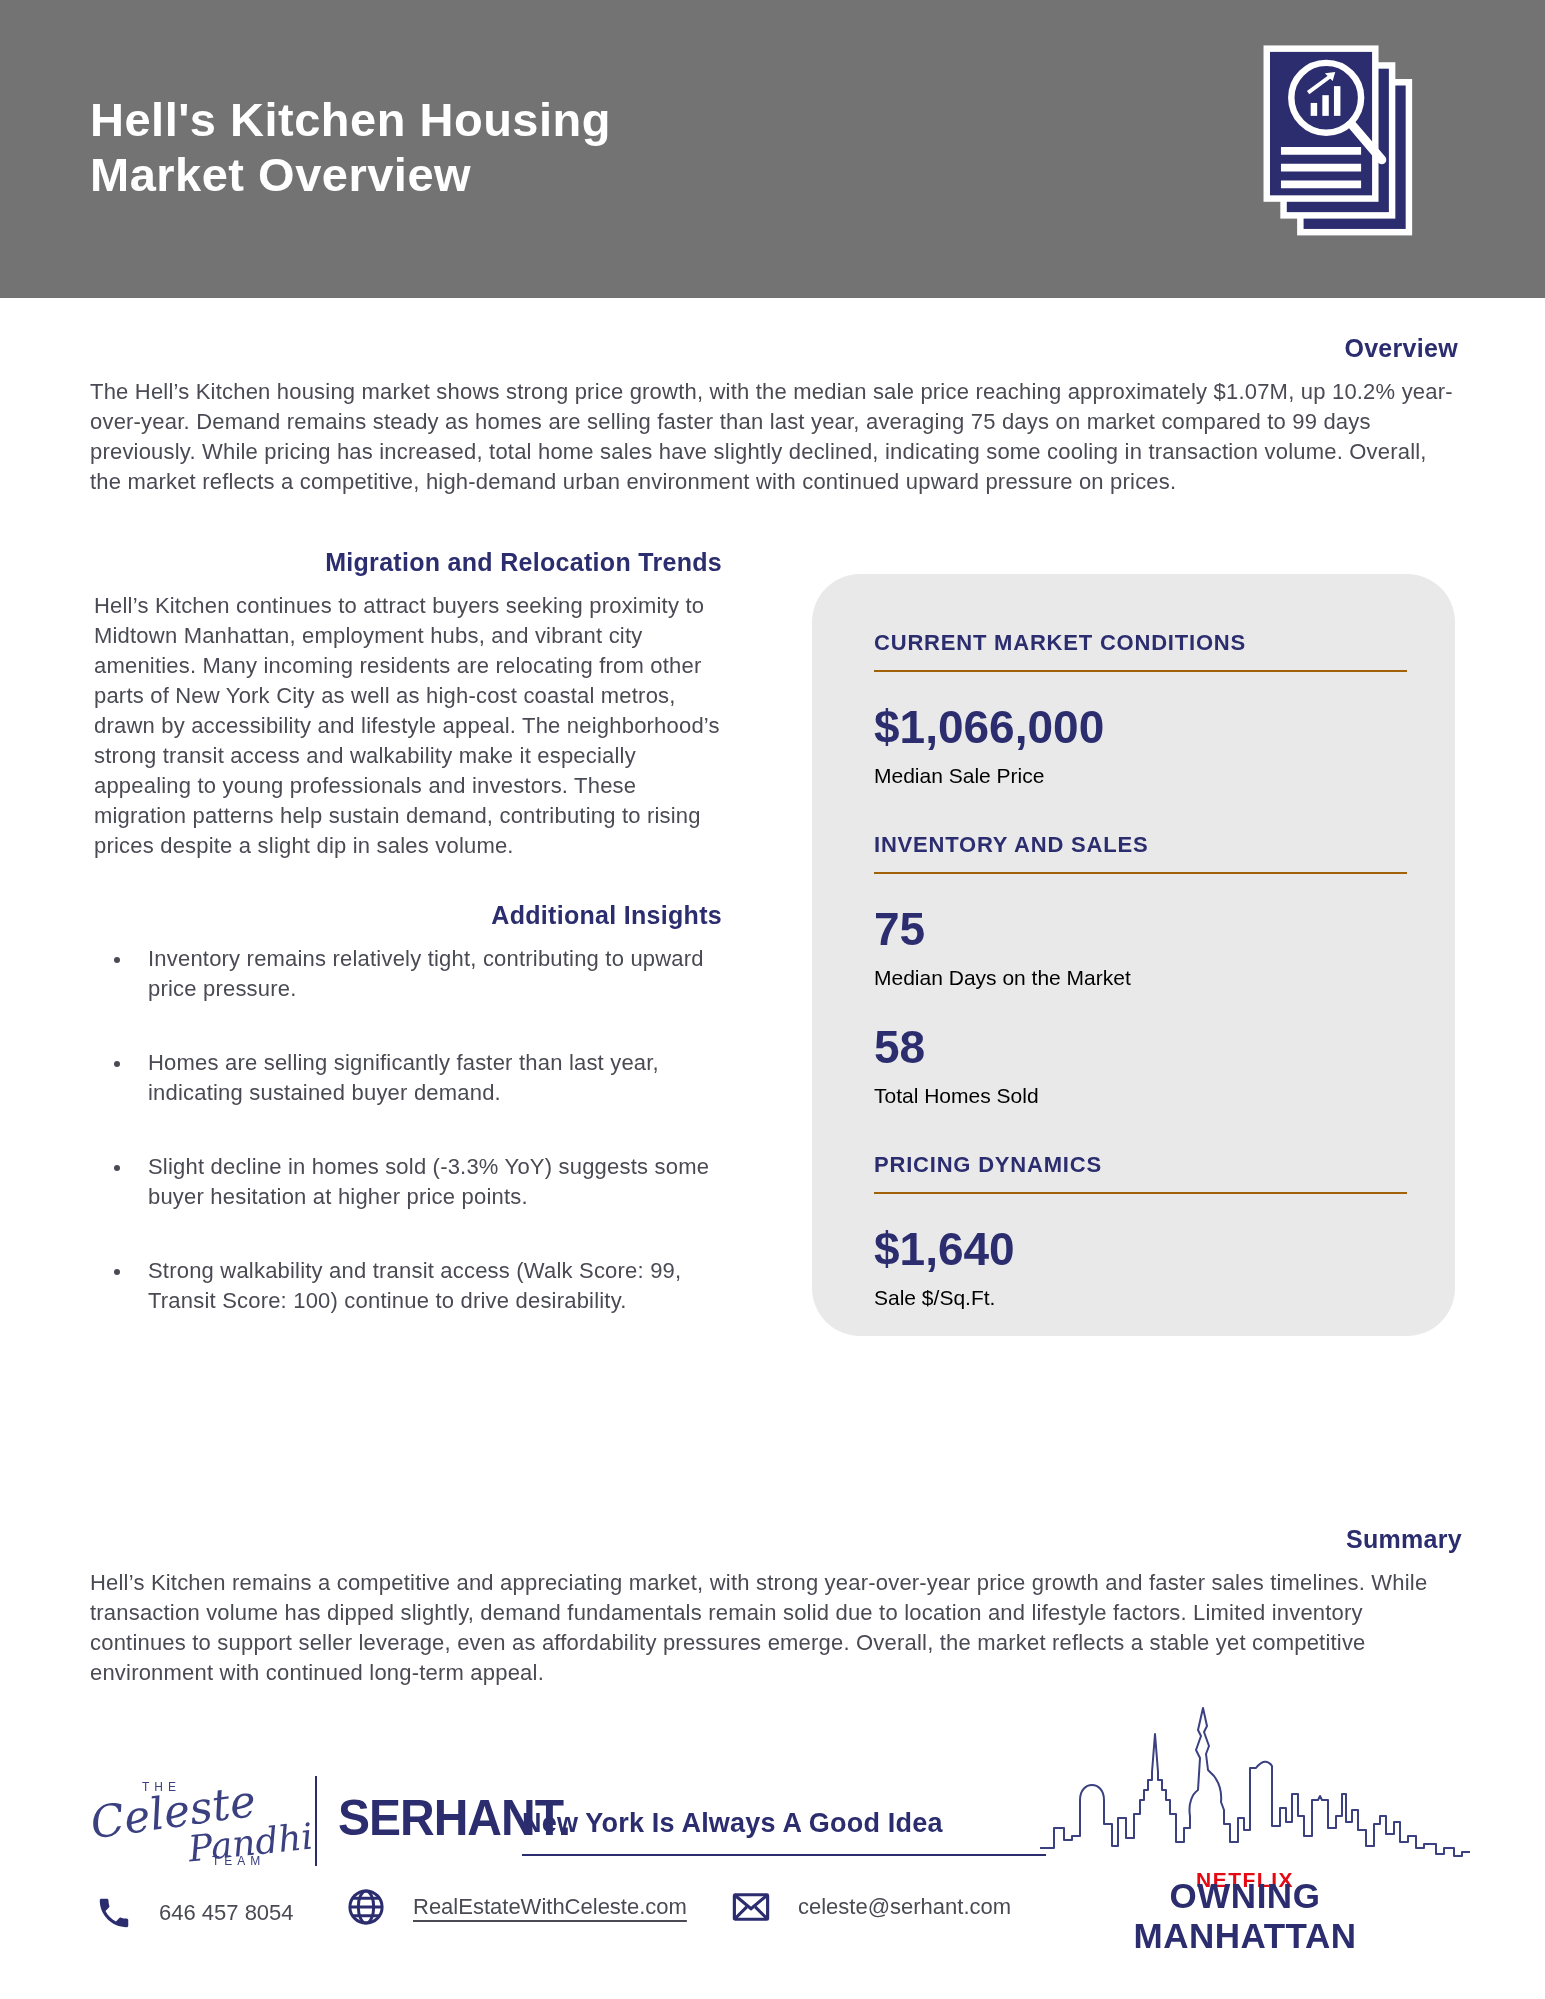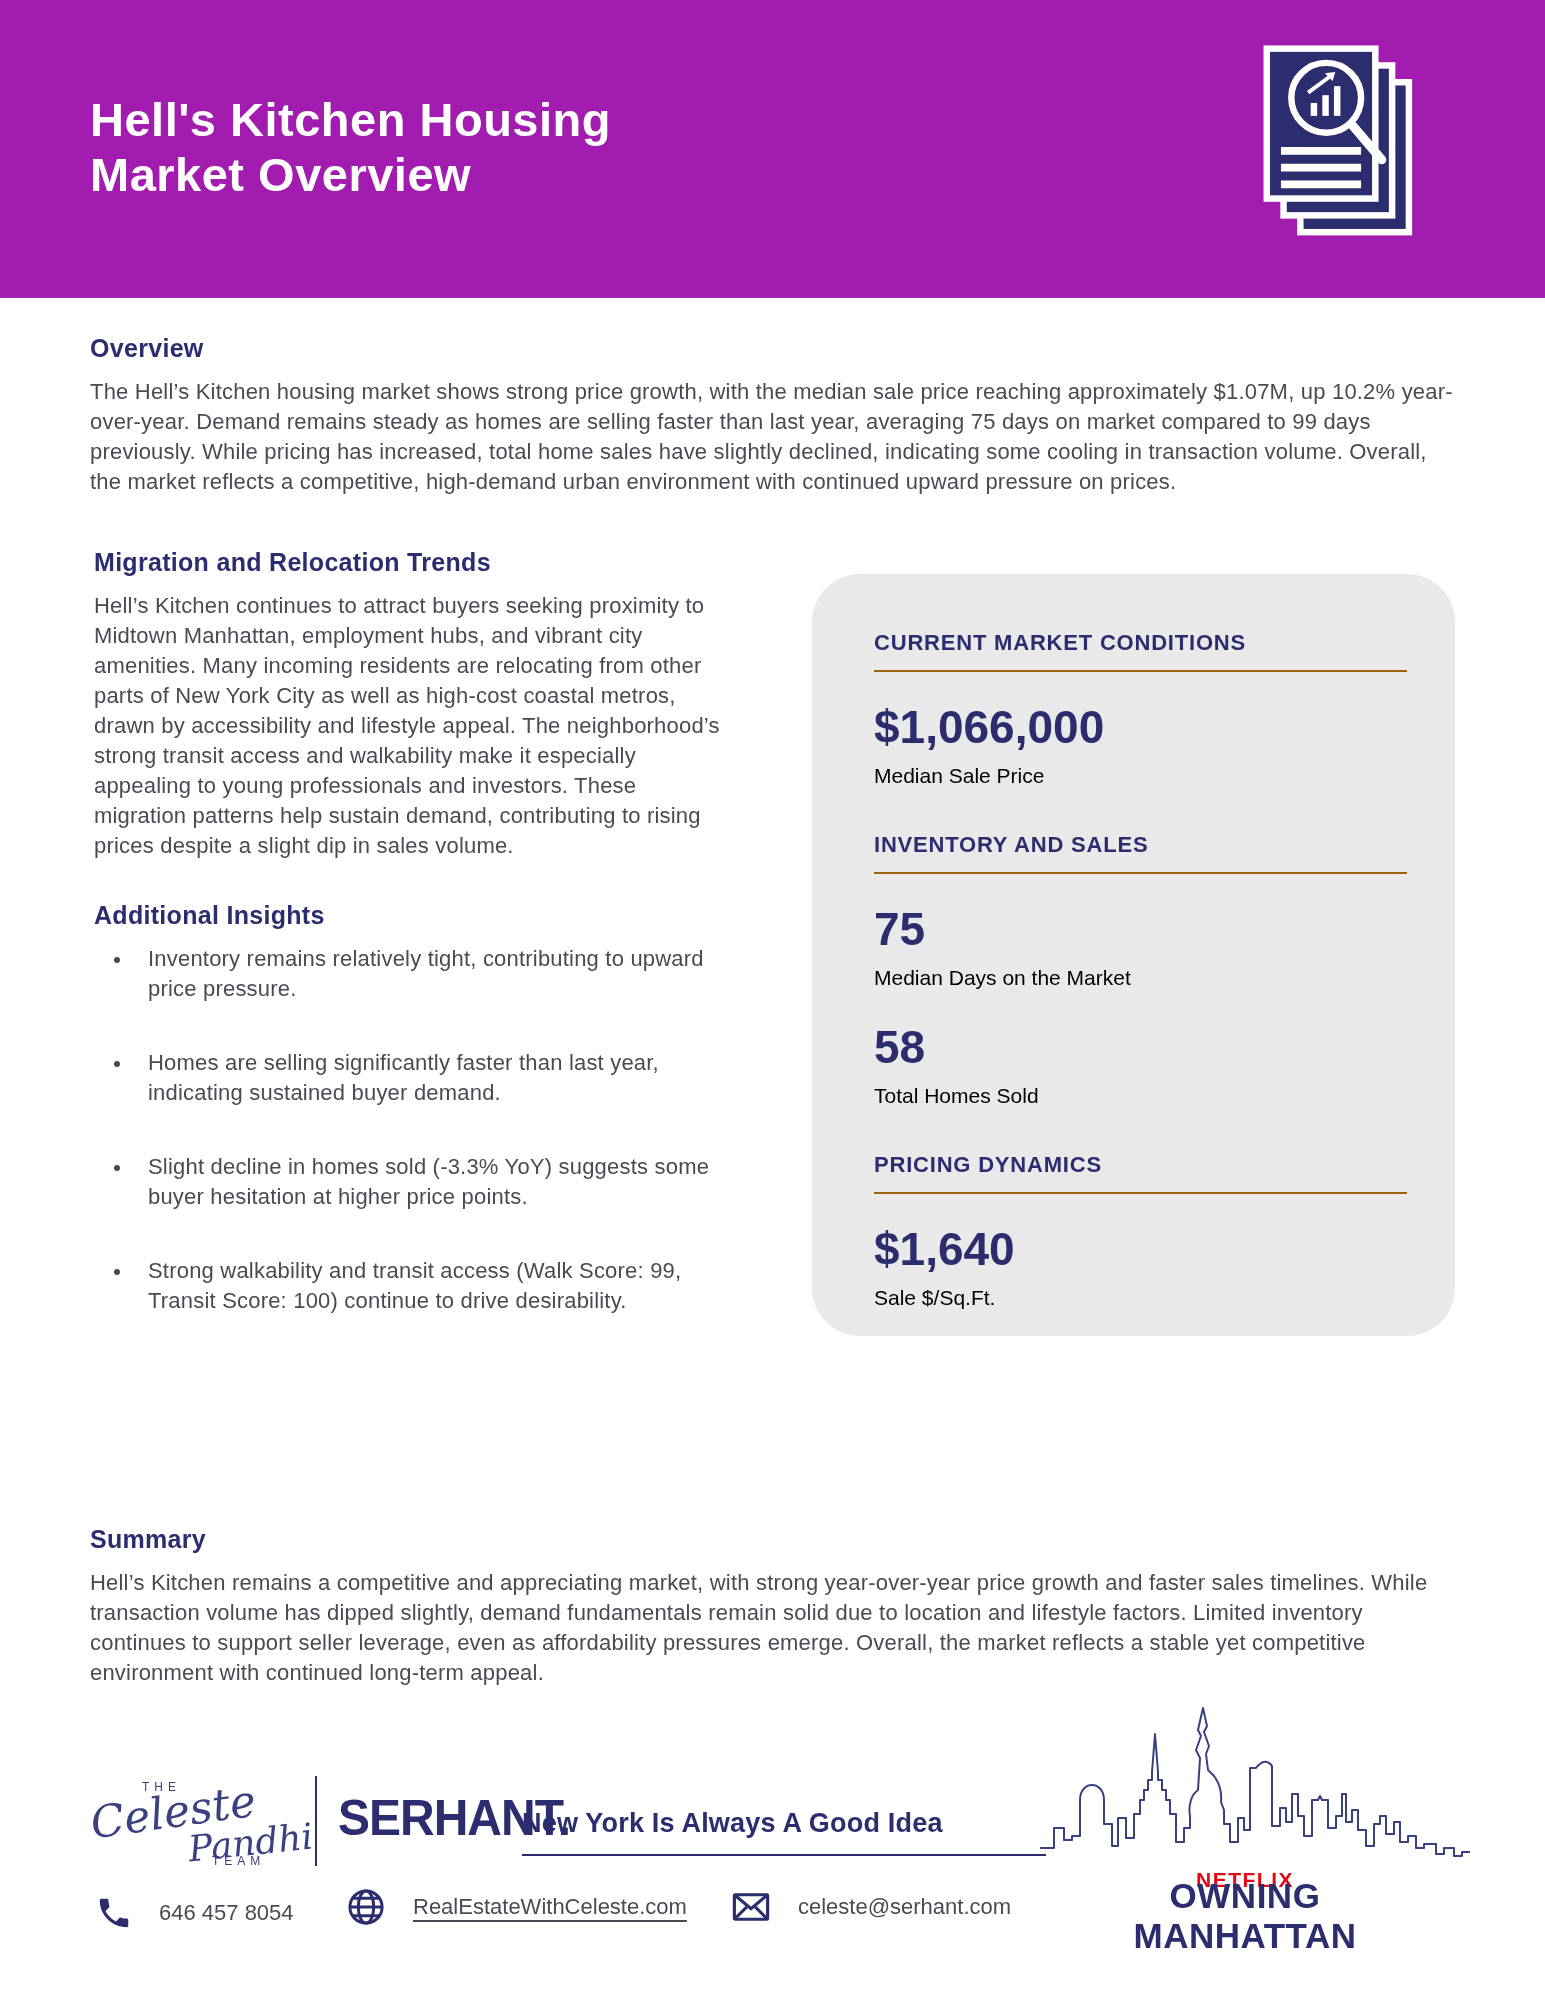--- a/index.html
+++ b/index.html
@@ -1,30 +1,30 @@
 <!DOCTYPE html>
 <html><head>
 <meta charset="utf-8">
 <style>
   html,body{margin:0;padding:0;background:#ffffff;}
   .page{
     position:relative;width:1545px;height:1999px;background:#ffffff;overflow:hidden;
     font-family:"Liberation Sans",sans-serif;color:#4A4A54;
   }
   
-  .header{position:absolute;top:0;left:0;width:1545px;height:298px;background:#a21caf;}
+  .header{position:absolute;top:0;left:0;width:1545px;height:298px;background:#737373;}
   .header-title{
     position:absolute;left:90px;top:92px;margin:0;
     font-size:47px;line-height:55px;font-weight:bold;color:#ffffff;letter-spacing:0.5px;
   }
   .header-title span{display:block;}
   .header-icon{position:absolute;right:118px;top:45px;}
   
   .section-heading{
-    margin:0 0 14px 0;font-size:25px;font-weight:bold;color:#2B2D6E;letter-spacing:0.3px;
+    margin:0 0 14px 0;font-size:25px;font-weight:bold;color:#2B2D6E;letter-spacing:0.3px;text-align:right;
   }
   .body-text{margin:0;font-size:22px;line-height:30px;color:#4A4A54;letter-spacing:0.2px;}
   #overview-section{position:absolute;left:90px;top:334px;width:1368px;}
   #columns{position:absolute;left:90px;top:548px;width:1368px;display:flex;}
   .left-col{width:632px;}
   .left-col .section-heading{margin-left:4px;}
   .left-col .body-text{margin-left:4px;}
   
   #insights-section{margin-top:40px;}
   .bullet-list{list-style:none;margin:8px 0 0 0;padding:0;}

